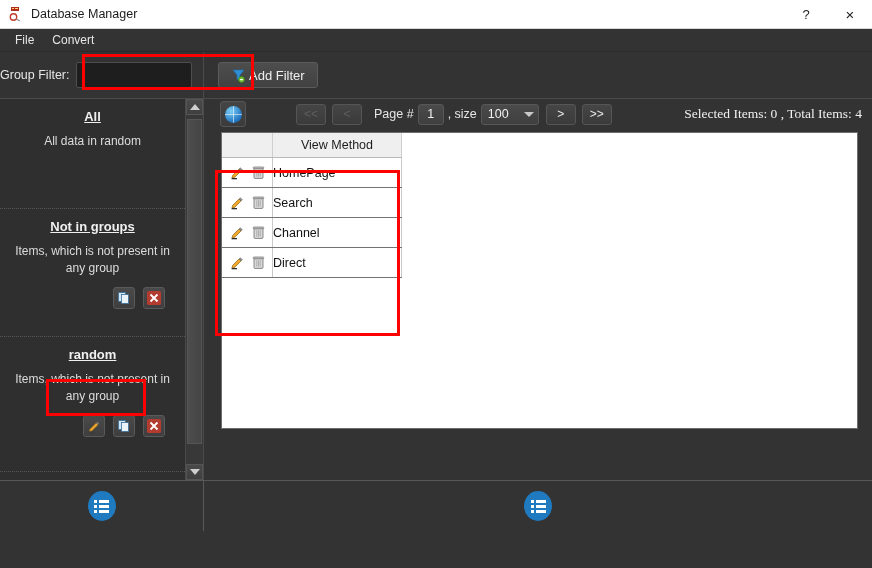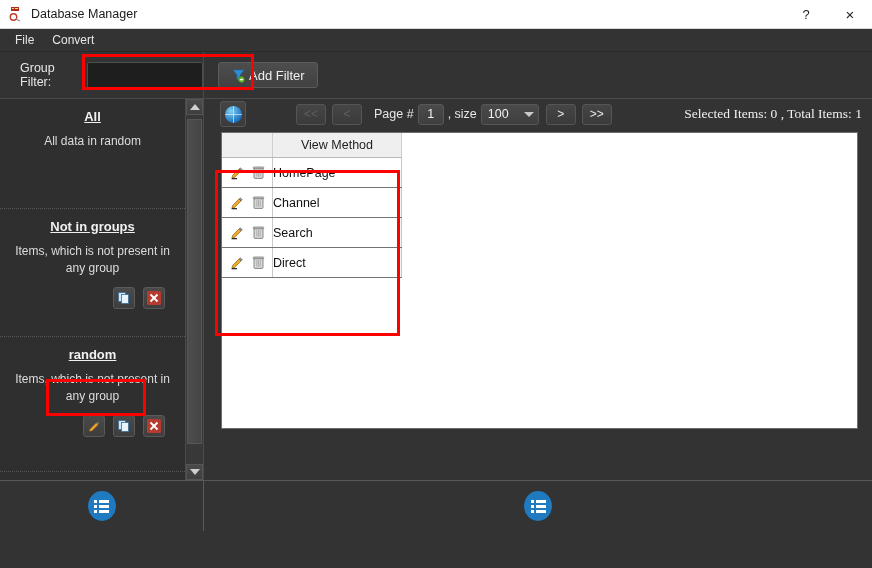--- a/index.html
+++ b/index.html
@@ -120,21 +120,21 @@
     display: flex;
     align-items: center;
     background: #333333;
     border-bottom: 1px solid #4a4a4a;
   }
   .filter-left {
     width: 204px;
     height: 100%;
     display: flex;
     align-items: center;
-    padding-left: 20px;
+    padding-left: 0;
     box-sizing: border-box;
     border-right: 1px solid #4a4a4a;
   }
   .filter-label { font-size: 12.5px; color: #e6e6e6; margin-right: 7px; }
   .filter-input {
     width: 110px;
     height: 22px;
     background: #1e1e1e;
     border: 1px solid #4e4e4e;
     border-radius: 2px;
@@ -539,21 +539,21 @@
         <div class="nav-btn disabled" style="margin-left:6px">&lt;</div>
         <div class="pg-label" style="margin-left:8px">Page #</div>
         <div class="pg-input">1</div>
         <div class="pg-label">, size</div>
         <div class="size-combo">
           <span>100</span>
           <span class="caret"></span>
         </div>
         <div class="nav-btn" style="margin-left:7px">&gt;</div>
         <div class="nav-btn" style="margin-left:6px">&gt;&gt;</div>
-        <div class="status-text">Selected Items: 0 , Total Items: 1</div>
+        <div class="status-text">Selected Items: 0 , Total Items: 4</div>
       </div>
 
       <div class="table-panel">
         <table class="grid">
           <thead>
             <tr>
               <th class="act-col"></th>
               <th class="name-col">View Method</th>
             </tr>
           </thead>
@@ -591,20 +591,41 @@
                   </span>
                   <span class="trash">
                     <svg width="13" height="15" viewBox="0 0 13 15">
                       <rect x="2" y="3.4" width="9" height="10" rx="1" fill="#d9d9d9" stroke="#6f6f6f" stroke-width="0.8"></rect>
                       <rect x="1.2" y="2" width="10.6" height="1.8" rx="0.8" fill="#c8c8c8" stroke="#6f6f6f" stroke-width="0.7"></rect>
                       <path d="M4.8 5.2 L4.8 11.6 M6.5 5.2 L6.5 11.6 M8.2 5.2 L8.2 11.6" stroke="#9a9a9a" stroke-width="0.7"></path>
                     </svg>
                   </span>
                 </span>
               </td>
+              <td class="name-cell">Search</td>
+            </tr>
+            <tr>
+              <td class="act-cell">
+                <span class="row-icons">
+                  <span class="pencil">
+                    <svg width="15" height="15" viewBox="0 0 15 15">
+                      <path d="M2.6 10.4 L9 4 L11 6 L4.6 12.4 L2 13 Z" fill="#f2a92e" stroke="#8e640f" stroke-width="0.7"></path>
+                      <path d="M9 4 L10.3 2.7 L12.3 4.7 L11 6 Z" fill="#8d8d8d" stroke="#5e5e5e" stroke-width="0.5"></path>
+                      <rect x="1.6" y="13" width="5.4" height="1.3" fill="#2f2f2f"></rect>
+                    </svg>
+                  </span>
+                  <span class="trash">
+                    <svg width="13" height="15" viewBox="0 0 13 15">
+                      <rect x="2" y="3.4" width="9" height="10" rx="1" fill="#d9d9d9" stroke="#6f6f6f" stroke-width="0.8"></rect>
+                      <rect x="1.2" y="2" width="10.6" height="1.8" rx="0.8" fill="#c8c8c8" stroke="#6f6f6f" stroke-width="0.7"></rect>
+                      <path d="M4.8 5.2 L4.8 11.6 M6.5 5.2 L6.5 11.6 M8.2 5.2 L8.2 11.6" stroke="#9a9a9a" stroke-width="0.7"></path>
+                    </svg>
+                  </span>
+                </span>
+              </td>
               <td class="name-cell">Channel</td>
             </tr>
             <tr>
               <td class="act-cell">
                 <span class="row-icons">
                   <span class="pencil">
                     <svg width="15" height="15" viewBox="0 0 15 15">
                       <path d="M2.6 10.4 L9 4 L11 6 L4.6 12.4 L2 13 Z" fill="#f2a92e" stroke="#8e640f" stroke-width="0.7"></path>
                       <path d="M9 4 L10.3 2.7 L12.3 4.7 L11 6 Z" fill="#8d8d8d" stroke="#5e5e5e" stroke-width="0.5"></path>
                       <rect x="1.6" y="13" width="5.4" height="1.3" fill="#2f2f2f"></rect>
@@ -612,41 +633,20 @@
                   </span>
                   <span class="trash">
                     <svg width="13" height="15" viewBox="0 0 13 15">
                       <rect x="2" y="3.4" width="9" height="10" rx="1" fill="#d9d9d9" stroke="#6f6f6f" stroke-width="0.8"></rect>
                       <rect x="1.2" y="2" width="10.6" height="1.8" rx="0.8" fill="#c8c8c8" stroke="#6f6f6f" stroke-width="0.7"></rect>
                       <path d="M4.8 5.2 L4.8 11.6 M6.5 5.2 L6.5 11.6 M8.2 5.2 L8.2 11.6" stroke="#9a9a9a" stroke-width="0.7"></path>
                     </svg>
                   </span>
                 </span>
               </td>
-              <td class="name-cell">Search</td>
-            </tr>
-            <tr>
-              <td class="act-cell">
-                <span class="row-icons">
-                  <span class="pencil">
-                    <svg width="15" height="15" viewBox="0 0 15 15">
-                      <path d="M2.6 10.4 L9 4 L11 6 L4.6 12.4 L2 13 Z" fill="#f2a92e" stroke="#8e640f" stroke-width="0.7"></path>
-                      <path d="M9 4 L10.3 2.7 L12.3 4.7 L11 6 Z" fill="#8d8d8d" stroke="#5e5e5e" stroke-width="0.5"></path>
-                      <rect x="1.6" y="13" width="5.4" height="1.3" fill="#2f2f2f"></rect>
-                    </svg>
-                  </span>
-                  <span class="trash">
-                    <svg width="13" height="15" viewBox="0 0 13 15">
-                      <rect x="2" y="3.4" width="9" height="10" rx="1" fill="#d9d9d9" stroke="#6f6f6f" stroke-width="0.8"></rect>
-                      <rect x="1.2" y="2" width="10.6" height="1.8" rx="0.8" fill="#c8c8c8" stroke="#6f6f6f" stroke-width="0.7"></rect>
-                      <path d="M4.8 5.2 L4.8 11.6 M6.5 5.2 L6.5 11.6 M8.2 5.2 L8.2 11.6" stroke="#9a9a9a" stroke-width="0.7"></path>
-                    </svg>
-                  </span>
-                </span>
-              </td>
               <td class="name-cell">Direct</td>
             </tr>
           </tbody>
         </table>
       </div>
 
     </div>
   </div>
 
   <div class="bottombar">

